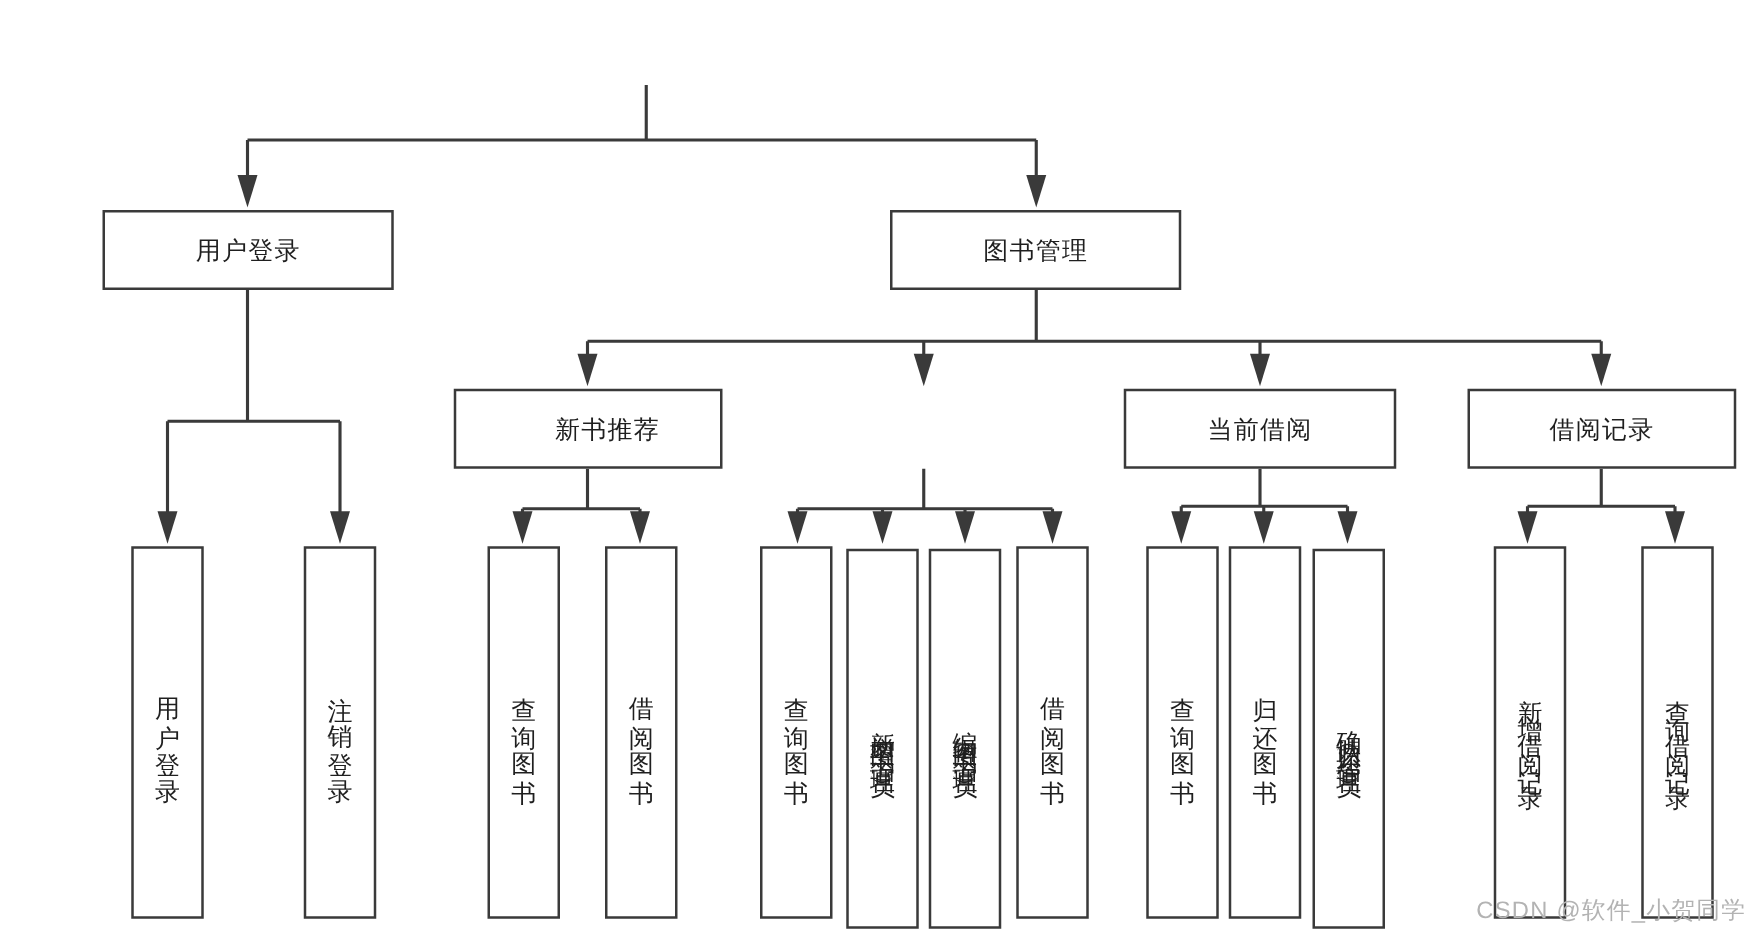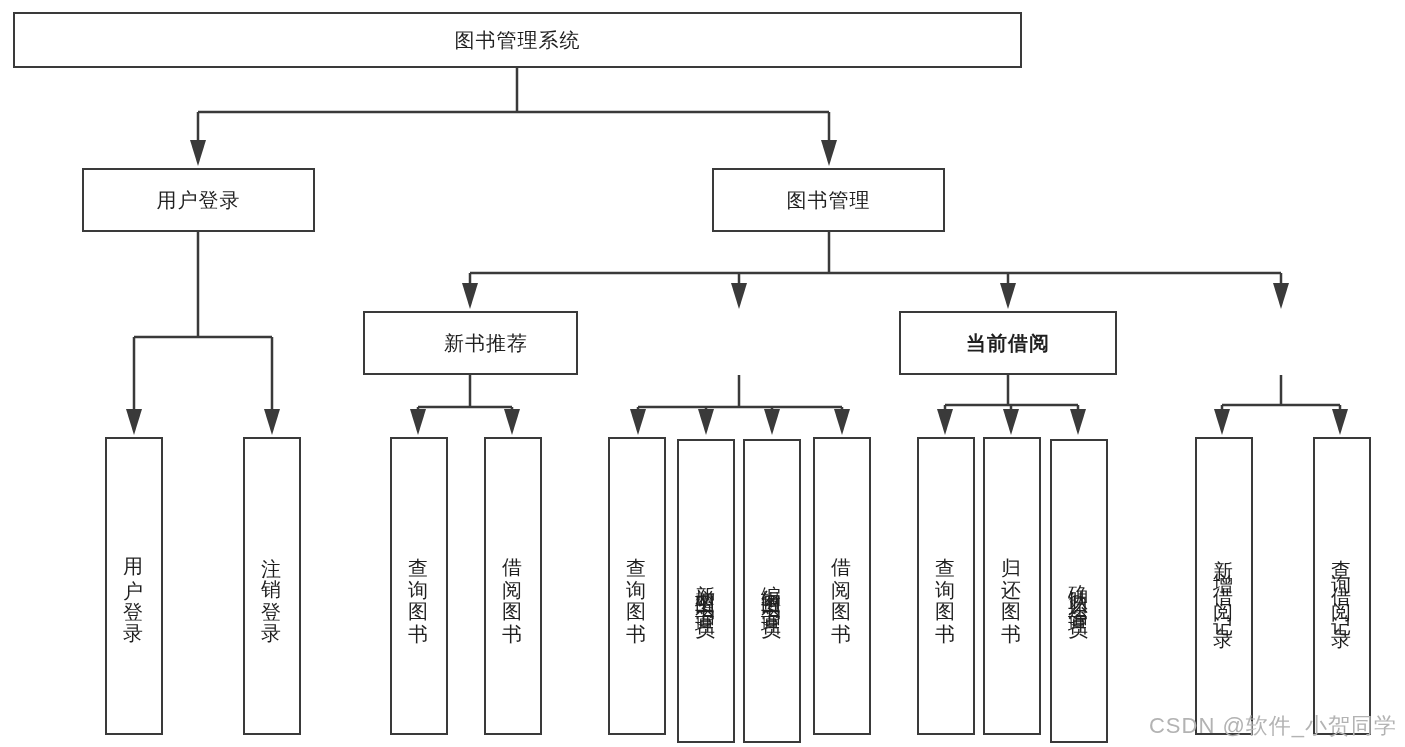--- a/index.html
+++ b/index.html
@@ -41,21 +41,21 @@
     height:298px;
     letter-spacing:22px;
   }
   .leaf.tall{top:439px;height:304px;}
   .ls-mid{letter-spacing:14px;}
   .ls-tight{letter-spacing:5px;}
   .watermark{
     position:absolute;
     right:8px;
     bottom:6px;
-    font-size:22px;
+    font-size:19px;
     color:var(--watermark);
     letter-spacing:1px;
     z-index:5;
     white-space:nowrap;
   }
 </style>
 </head>
 <body>
 
 <div class="canvas">
@@ -86,27 +86,27 @@
       <polygon points="764,409 780,409 772,435"></polygon>
       <polygon points="834,409 850,409 842,435"></polygon>
       <polygon points="937,409 953,409 945,435"></polygon>
       <polygon points="1003,409 1019,409 1011,435"></polygon>
       <polygon points="1070,409 1086,409 1078,435"></polygon>
       <polygon points="1214,409 1230,409 1222,435"></polygon>
       <polygon points="1332,409 1348,409 1340,435"></polygon>
     </g>
   </svg>
 
-  <div class="box" style="left:13px;top:12px;width:1009px;height:56px;">图书管理系统</div>
 
   <div class="box" style="left:82px;top:168px;width:233px;height:64px;">用户登录</div>
   <div class="box" style="left:712px;top:168px;width:233px;height:64px;text-align:center;">图书管理</div>
 
   <div class="box" style="left:363px;top:311px;width:215px;height:64px;padding-left:31px;">新书推荐</div>
-  <div class="box" style="left:899px;top:311px;width:218px;height:64px;font-weight:bold;">当前借阅</div>
+  <div class="box" style="left:899px;top:311px;width:218px;height:64px;">当前借阅</div>
+  <div class="box" style="left:1174px;top:311px;width:215px;height:64px;">借阅记录</div>
 
   <div class="box leaf" style="left:105px;">用户登录</div>
   <div class="box leaf" style="left:243px;">注销登录</div>
 
   <div class="box leaf" style="left:390px;">查询图书</div>
   <div class="box leaf" style="left:484px;">借阅图书</div>
 
   <div class="box leaf" style="left:608px;">查询图书</div>
   <div class="box leaf tall ls-tight" style="left:677px;">新增图书（管理员）</div>
   <div class="box leaf tall ls-tight" style="left:743px;">编辑图书（管理员）</div>

